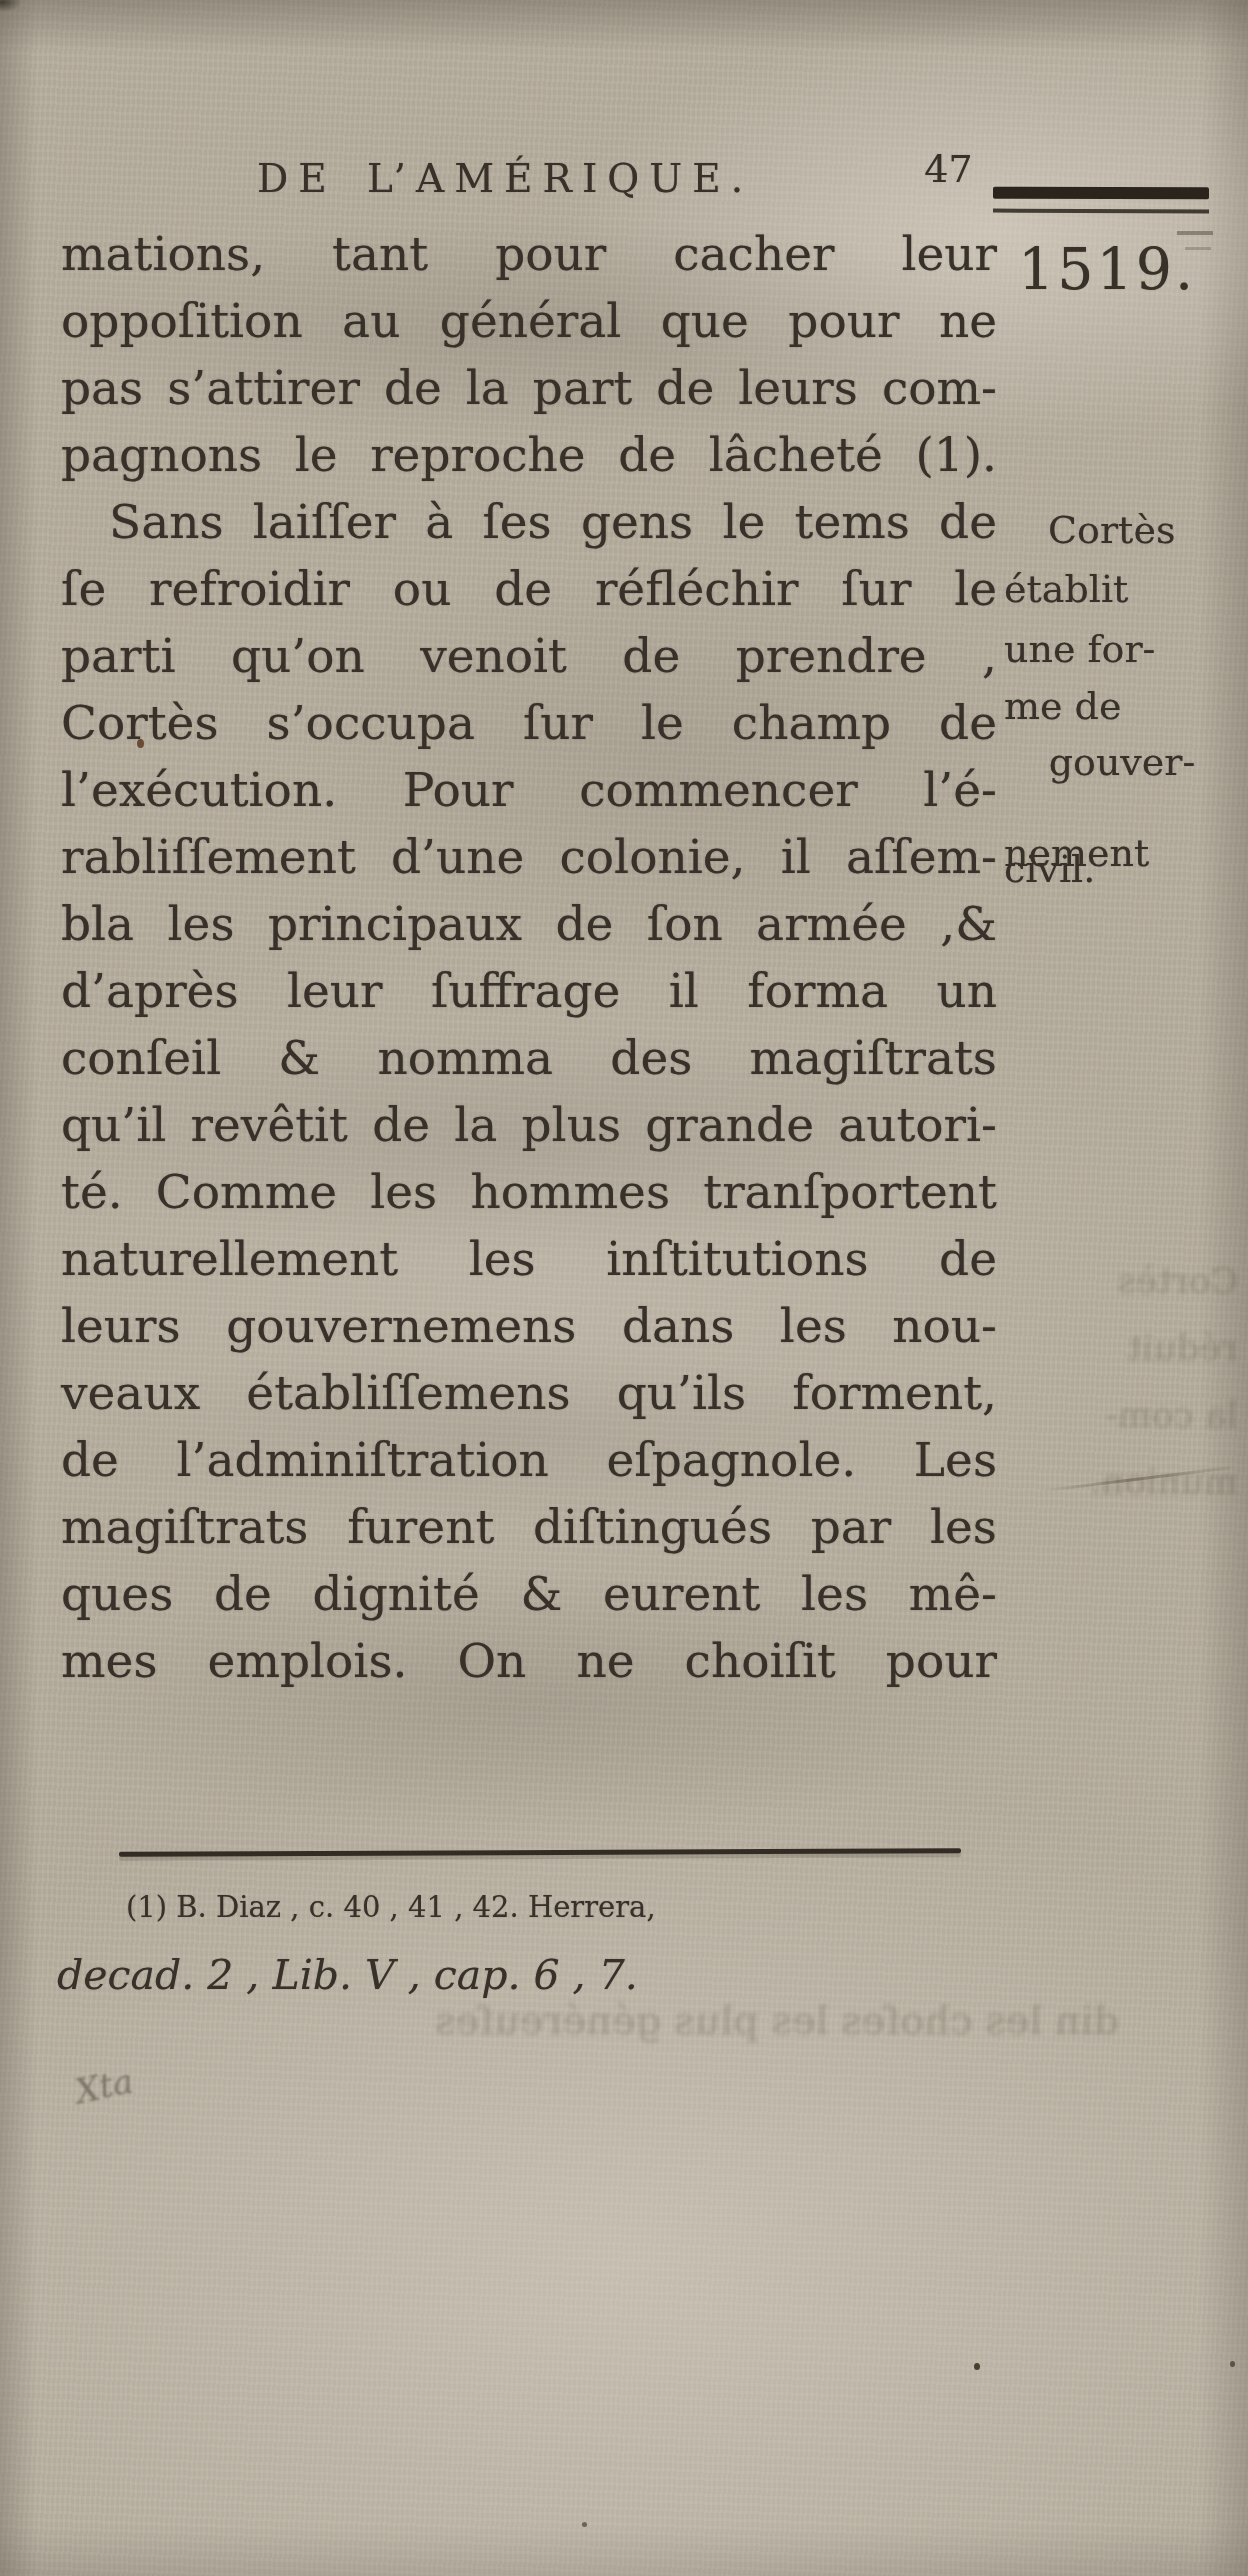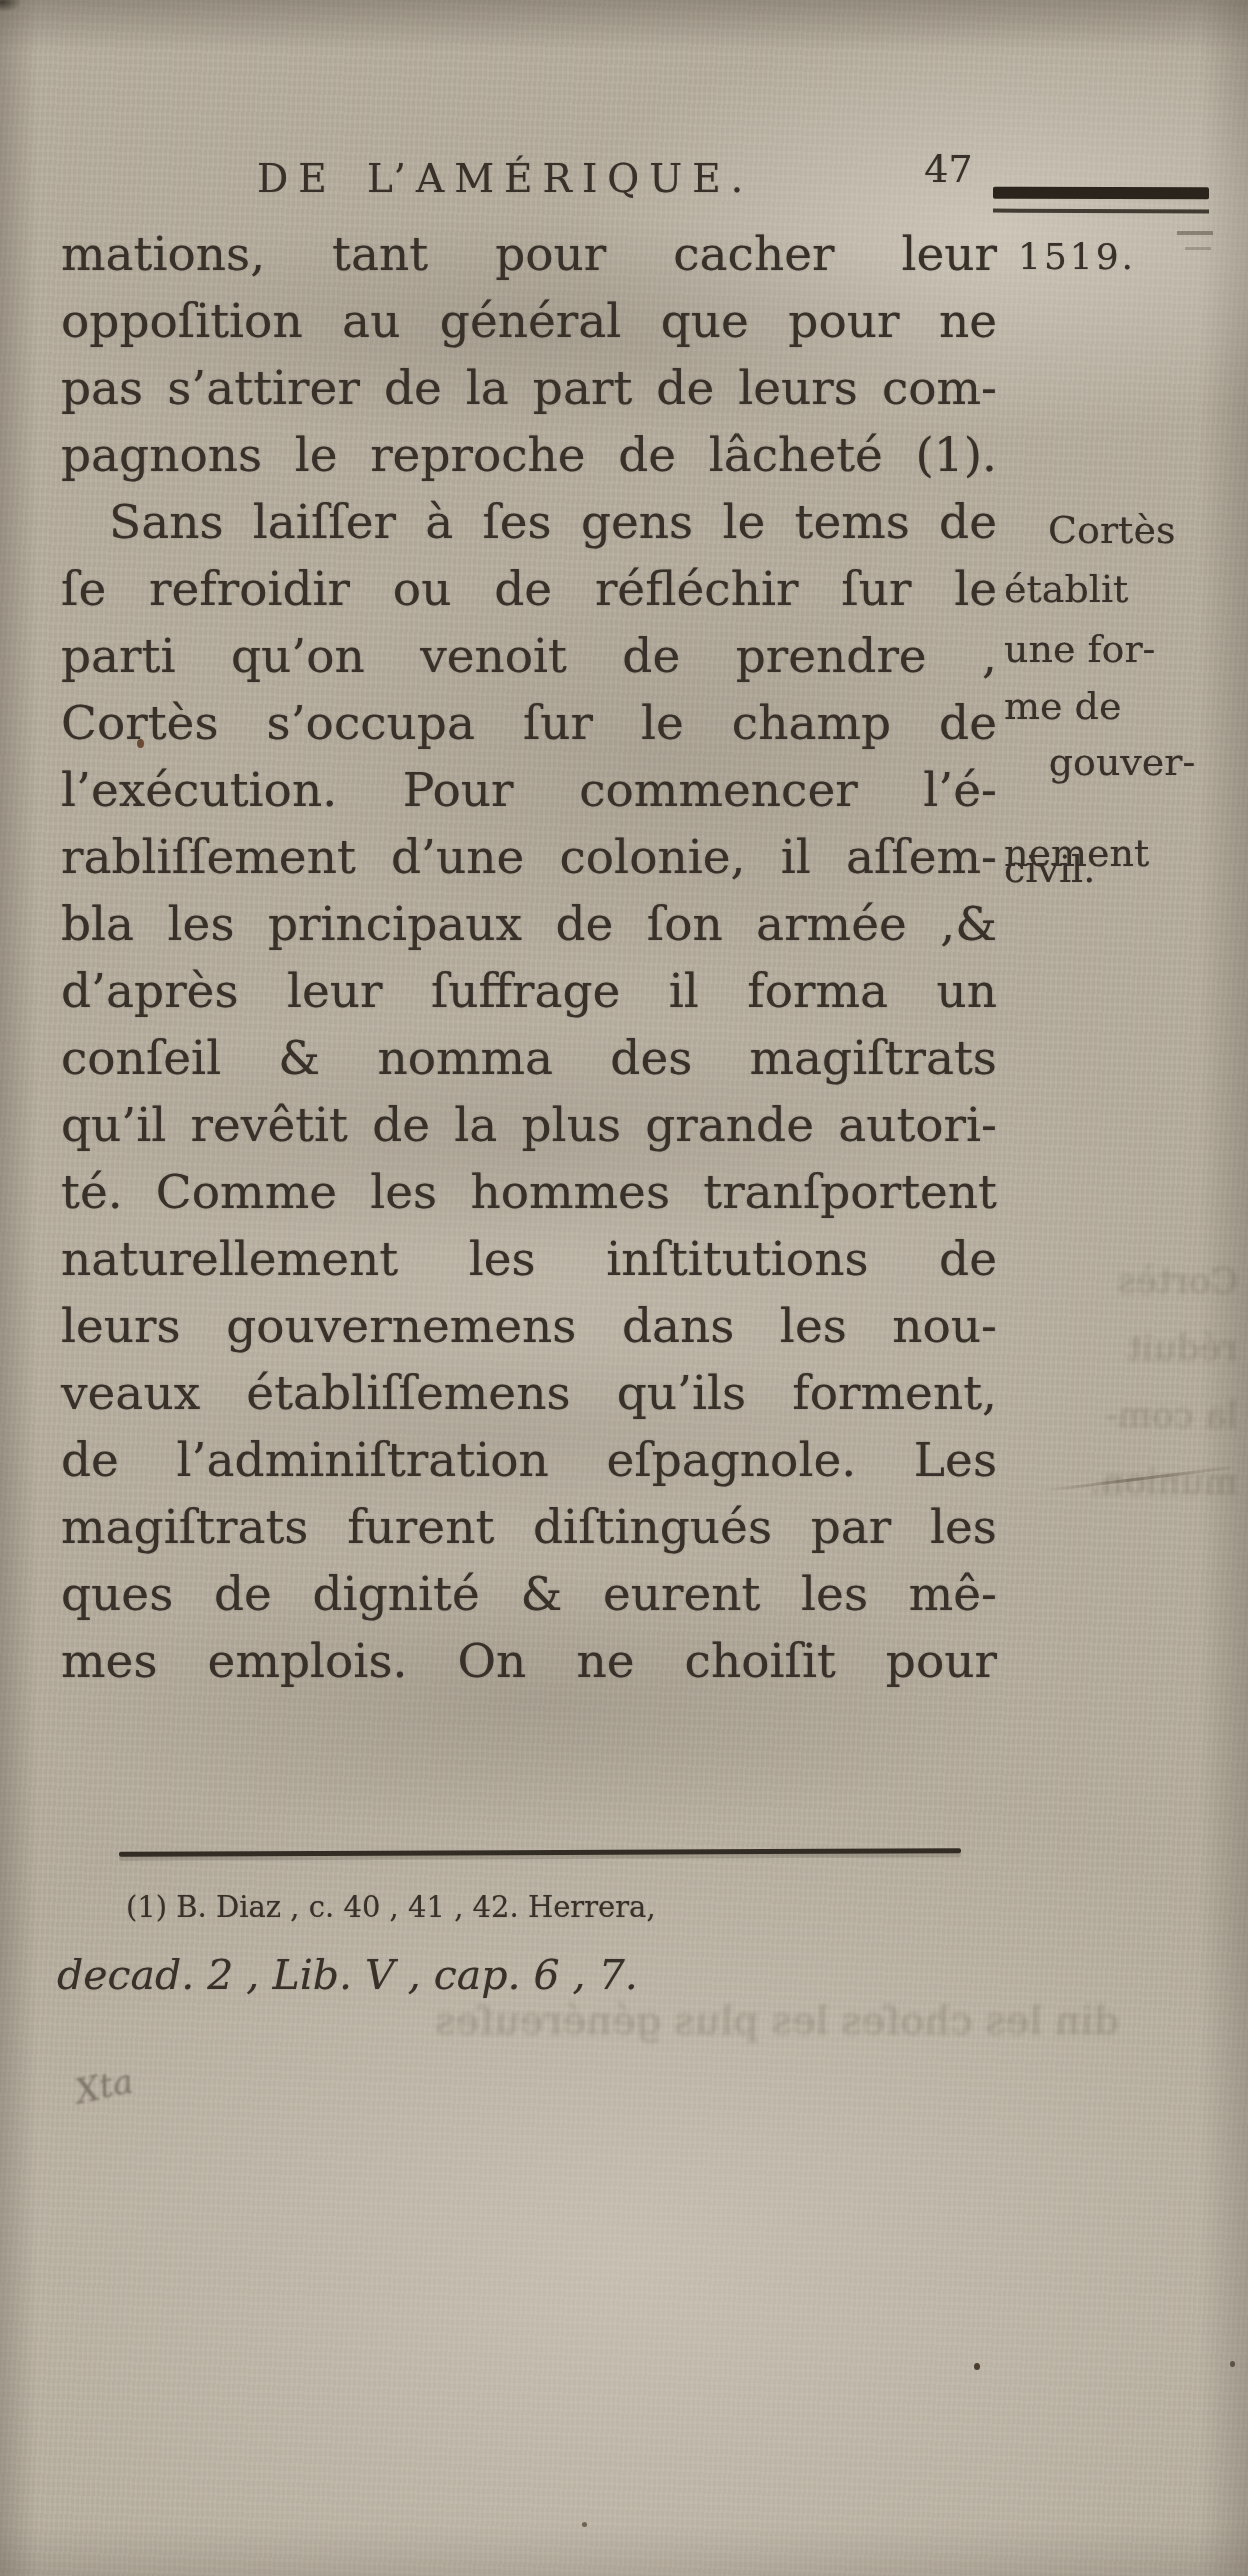--- a/index.html
+++ b/index.html
@@ -23,21 +23,21 @@
   .running-title{left:178px;top:156px;width:654px;text-align:center;
     font-size:39px;letter-spacing:10px;word-spacing:8px;
     text-shadow:0 0 1px rgba(56,49,42,0.55);} 
   .page-number{left:889px;top:147px;width:119px;text-align:center;font-size:38px;
     text-shadow:0 0 1px rgba(56,49,42,0.5);}
   
   .rule-thick{left:993px;top:187px;width:216px;height:12px;background:#2a241d;border-radius:2px;transform:rotate(.2deg);}
   .rule-thin{left:993px;top:209px;width:216px;height:4px;background:rgba(42,36,29,0.85);transform:rotate(.2deg);}
   .rule-frag1{left:1177px;top:231px;width:36px;height:4px;background:rgba(70,62,50,0.45);}
   .rule-frag2{left:1185px;top:247px;width:26px;height:3px;background:rgba(70,62,50,0.28);}
-  .margin-year{left:1018px;top:236px;width:198px;font-size:36px;letter-spacing:3px;
+  .margin-year{left:1018px;top:236px;width:198px;font-size:57px;letter-spacing:3px;
     text-shadow:0 0 1px rgba(56,49,42,0.5);}
   
   .margin-notes{left:1004px;top:0;width:236px;font-size:38px;}
   .margin-notes .mn{position:absolute;left:0;width:100%;text-shadow:0 0 1px rgba(56,49,42,0.5);}
   .mn:nth-child(1){top:508px;padding-left:44px;}
   .mn:nth-child(2){top:567px;}
   .mn:nth-child(3){top:627px;}
   .mn:nth-child(4){top:684px;}
   .mn:nth-child(5){top:740px;text-align:center;}
   .mn:nth-child(6){top:793px;margin-top:38px;}

